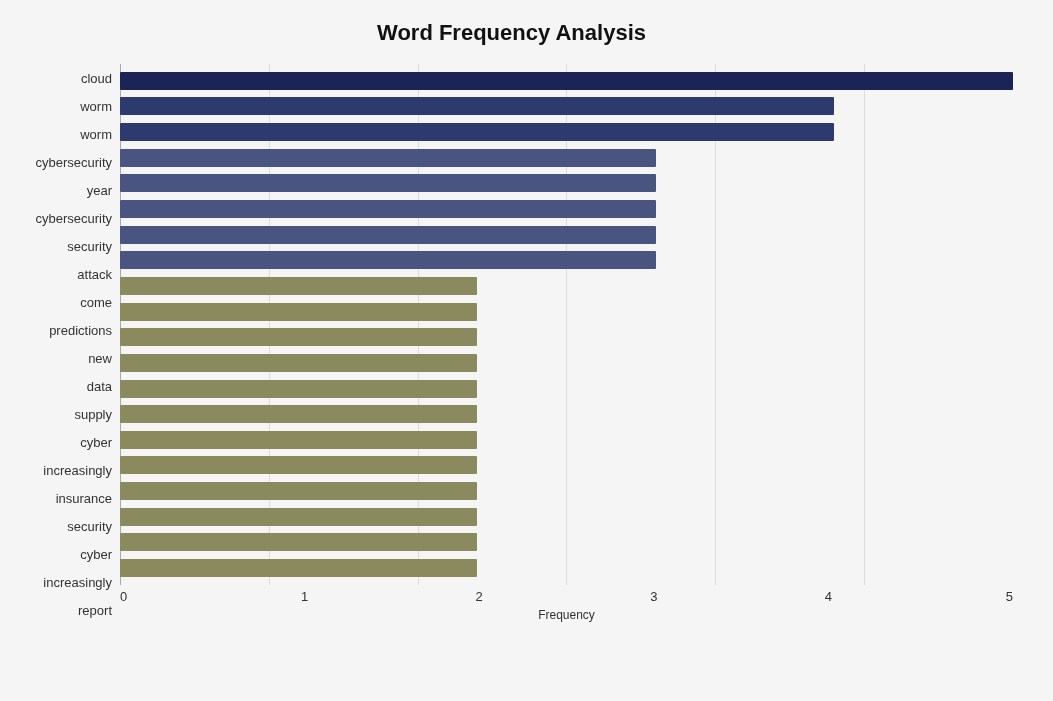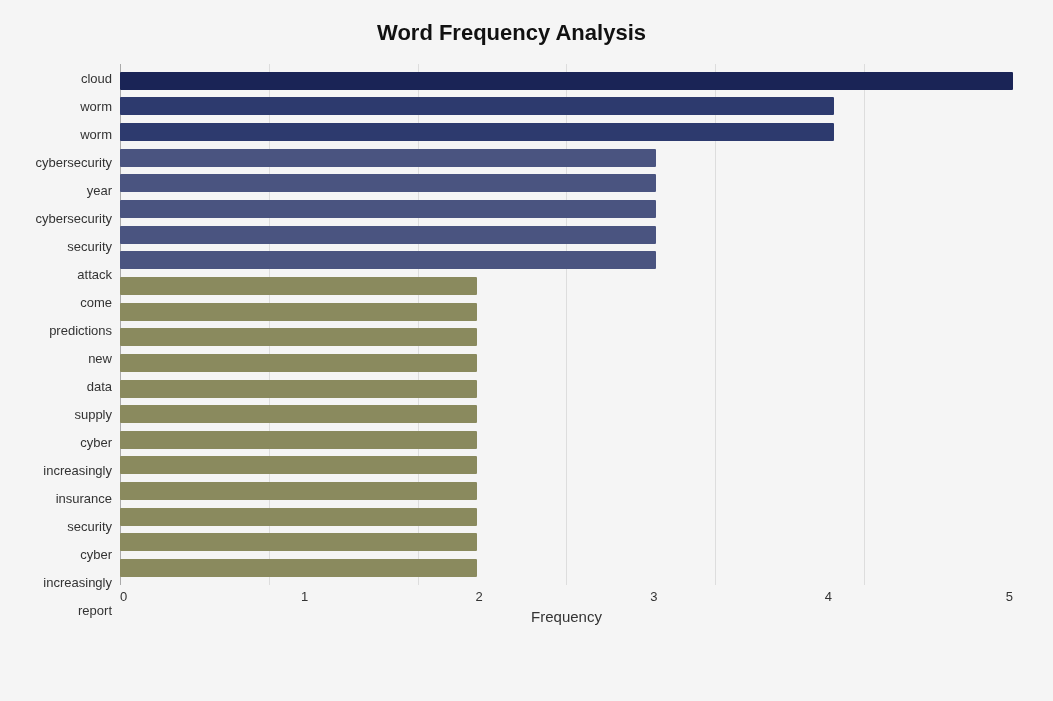--- a/index.html
+++ b/index.html
@@ -99,21 +99,21 @@
     }
     .x-tick {
       font-size: 13px;
       color: #333;
       text-align: center;
       min-width: 20px;
     }
     .x-tick:first-child { text-align: left; }
     .x-tick:last-child { text-align: right; }
     .x-axis-label {
-      font-size: 15px;
+      font-size: 12px;
       color: #333;
       margin-top: 2px;
       text-align: center;
     }
   </style>
 </head>
 <body>
 
 <div class="chart-container">
   <div class="chart-title">Word Frequency Analysis</div>

